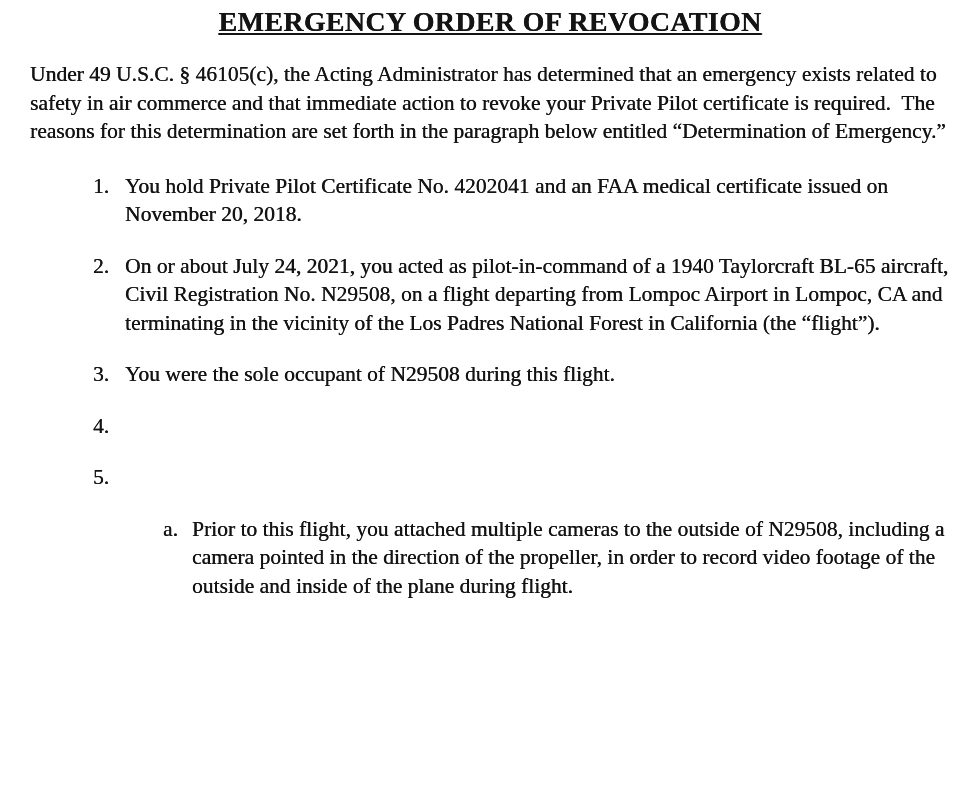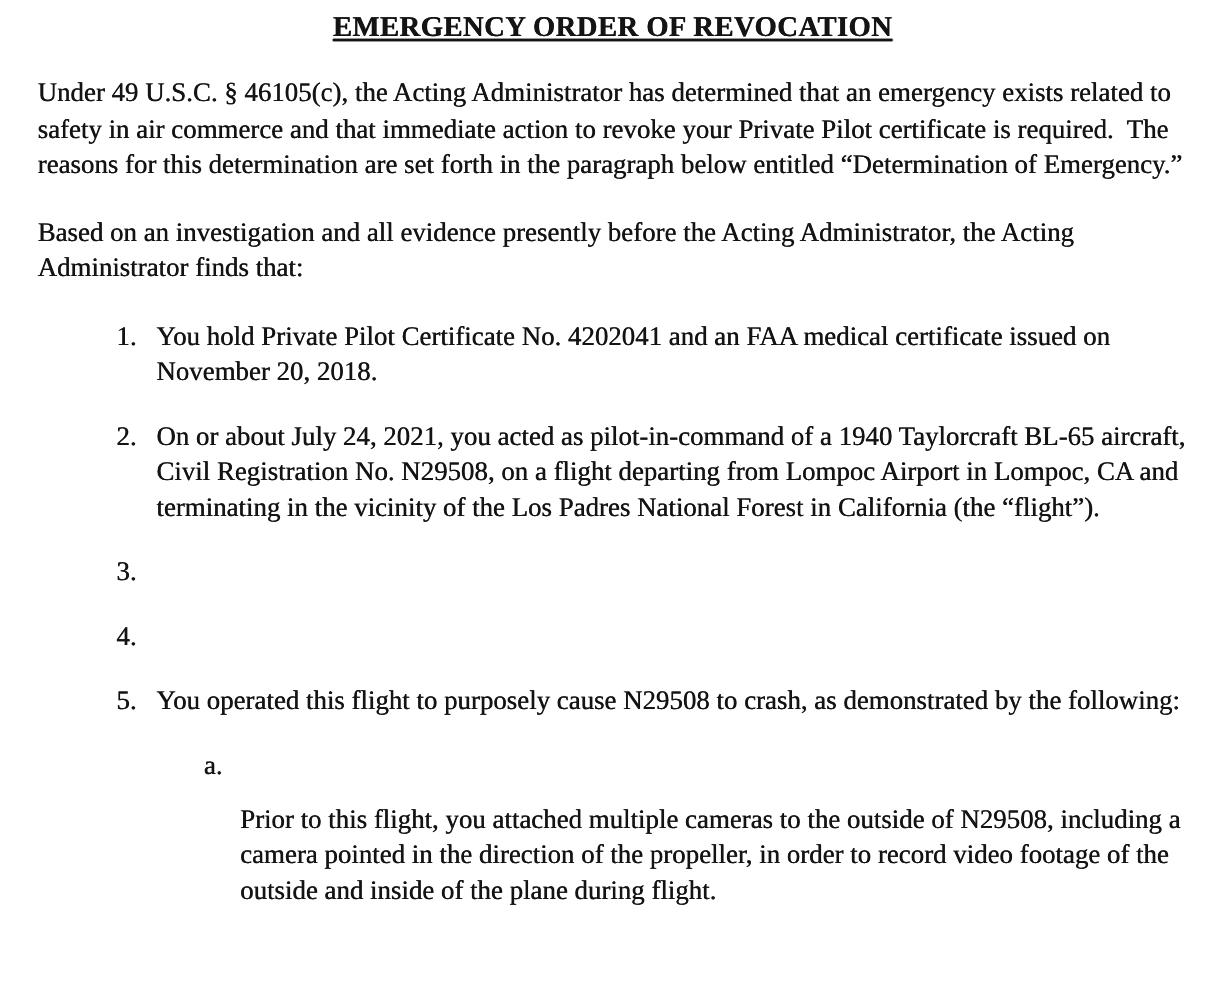--- a/index.html
+++ b/index.html
@@ -18,21 +18,21 @@
     font-size: 21.5px;
     line-height: 28.5px;
     padding: 6px 29px 0 30px;
     overflow: hidden;
     
     text-shadow: 0.35px 0 0 currentColor;
   }
   .doc-title {
     margin: 0 0 22px 0;
     text-align: center;
-    font-size: 23px;
+    font-size: 28px;
     line-height: 32px;
     font-weight: bold;
     text-decoration: underline;
     letter-spacing: 0.3px;
   }
   .para {
     margin: 0 0 26px 0;
     white-space: pre-wrap;
     max-width: 921px;
   }
@@ -56,55 +56,53 @@
   }
   .subfinding .letter {
     flex: 0 0 auto;
     width: 29px;
     margin-left: 133px;
   }
   .subfinding .txt {
     flex: 1 1 auto;
     max-width: 760px;
     white-space: pre-wrap;
-    margin-top: 43px;
   }
 </style>
 </head>
 <body>
 
 <div class="page">
 
   <h1 class="doc-title">EMERGENCY ORDER OF REVOCATION</h1>
 
   <p class="para">Under 49 U.S.C. § 46105(c), the Acting Administrator has determined that an emergency exists related to safety in air commerce and that immediate action to revoke your Private Pilot certificate is required.  The reasons for this determination are set forth in the paragraph below entitled “Determination of Emergency.”</p>
 
-  <p class="para">Based on an investigation and all evidence presently before the Acting Administrator, the Acting Administrator finds that:</p>
 
   <div class="finding">
     <span class="num">1.</span>
     <span class="txt">You hold Private Pilot Certificate No. 4202041 and an FAA medical certificate issued on November 20, 2018.</span>
   </div>
 
   <div class="finding">
     <span class="num">2.</span>
     <span class="txt">On or about July 24, 2021, you acted as pilot-in-command of a 1940 Taylorcraft BL-65 aircraft, Civil Registration No. N29508, on a flight departing from Lompoc Airport in Lompoc, CA and terminating in the vicinity of the Los Padres National Forest in California (the “flight”).</span>
   </div>
 
   <div class="finding">
     <span class="num">3.</span>
+    <span class="txt">You were the sole occupant of N29508 during this flight.</span>
   </div>
 
   <div class="finding">
     <span class="num">4.</span>
   </div>
 
   <div class="finding">
     <span class="num">5.</span>
-    <span class="txt">You operated this flight to purposely cause N29508 to crash, as demonstrated by the following:</span>
   </div>
 
   <div class="subfinding">
     <span class="letter">a.</span>
     <span class="txt">Prior to this flight, you attached multiple cameras to the outside of N29508, including a camera pointed in the direction of the propeller, in order to record video footage of the outside and inside of the plane during flight.</span>
   </div>
 
 </div>
 
 </body></html>

